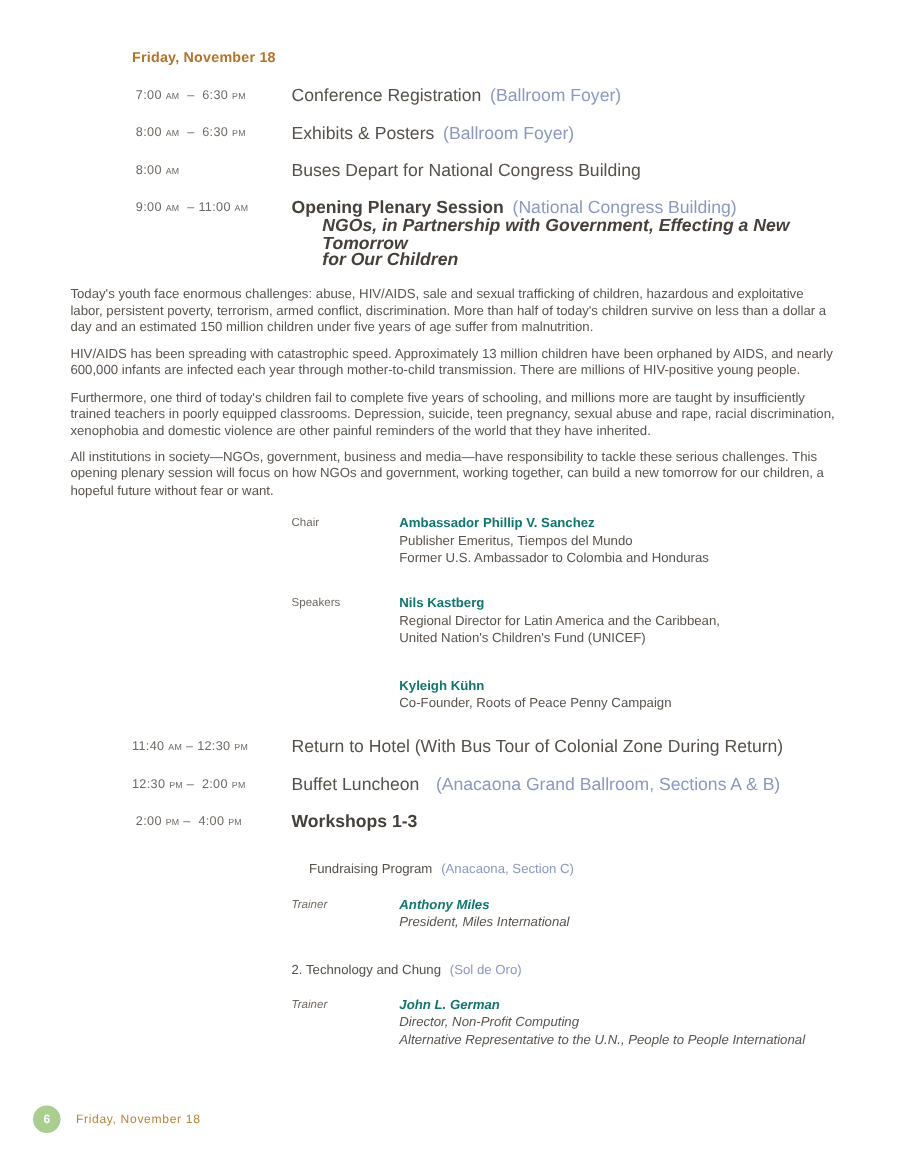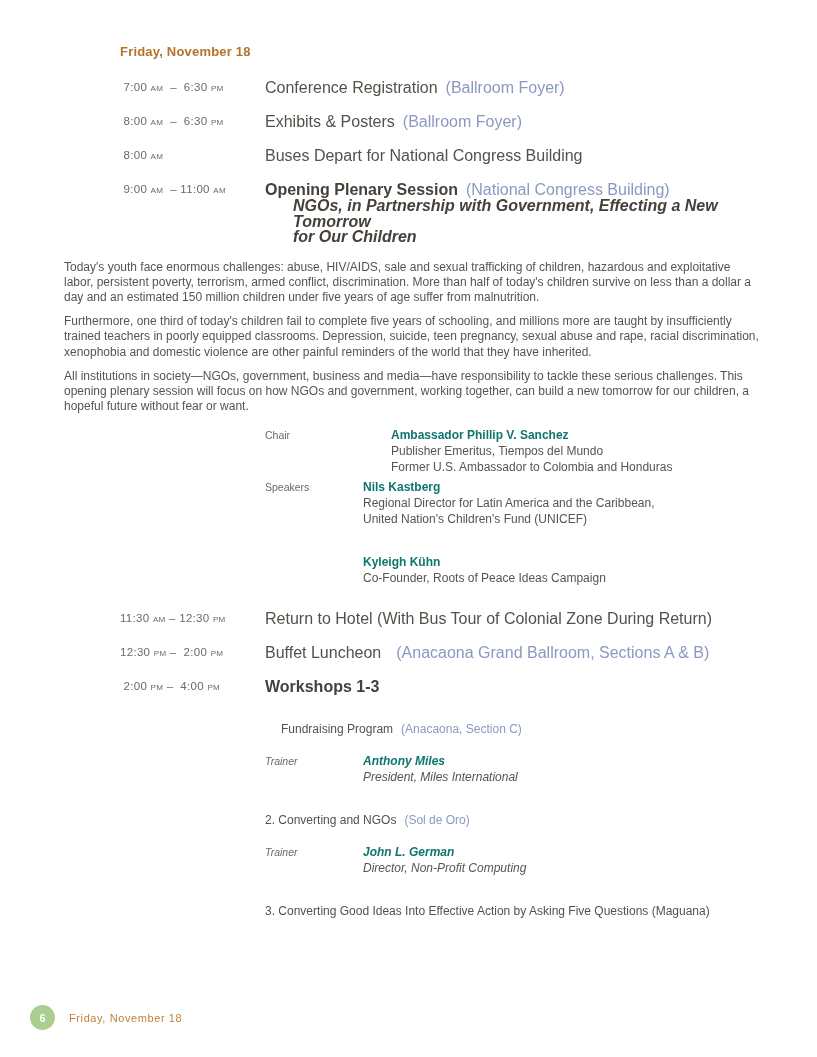--- a/index.html
+++ b/index.html
@@ -34,21 +34,21 @@
   .paras { margin-top: 15px; }
   .paras p { font-size: 12px; line-height: 15.2px; color: #5a534d; margin-bottom: 9px; max-width: 695px; }
   
   .people { margin-left: 201px; margin-top: 13px; }
   .person-row { display: flex; }
   .plabel { flex: 0 0 98px; font-size: 10.5px; color: #6f6862; padding-top: 2px; }
   .pbody { font-size: 12px; line-height: 16px; color: #5a534d; }
   .pname { font-weight: bold; color: #0f766e; }
   .speaker-block { margin-bottom: 27px; }
   .speaker-block:last-child { margin-bottom: 0; }
-  .chair-row { margin-bottom: 4px; gap: 28px; }
+  .chair-row { margin-bottom: 25px; }
   
   .ws-area { margin-left: 201px; }
   .ws-item { margin-top: 27px; }
   .ws-title { font-size: 12px; line-height: 16px; color: #55504a; max-width: 510px; }
   .ws-line2 { padding-left: 16px; }
   .ws-trainer { display: flex; margin-top: 16px; font-style: italic; }
   
   .footer { position: absolute; left: 30px; bottom: 27px; display: flex; align-items: center; }
   .page-num {
     width: 25px; height: 25px; border-radius: 50%; background: #a9ce90;
@@ -94,20 +94,21 @@
         </div>
         <div class="subtitle">
           <div>NGOs, in Partnership with Government, Effecting a New Tomorrow</div>
           <div>for Our Children</div>
         </div>
       </div>
     </div>
 
     <div class="paras">
       <p>Today's youth face enormous challenges: abuse, HIV/AIDS, sale and sexual trafficking of children, hazardous and exploitative labor, persistent poverty, terrorism, armed conflict, discrimination. More than half of today's children survive on less than a dollar a day and an estimated 150 million children under five years of age suffer from malnutrition.</p>
+      <p>HIV/AIDS has been spreading with catastrophic speed. Approximately 13 million children have been orphaned by AIDS, and nearly 600,000 infants are infected each year through mother-to-child transmission. There are millions of HIV-positive young people.</p>
       <p>Furthermore, one third of today's children fail to complete five years of schooling, and millions more are taught by insufficiently trained teachers in poorly equipped classrooms. Depression, suicide, teen pregnancy, sexual abuse and rape, racial discrimination, xenophobia and domestic violence are other painful reminders of the world that they have inherited.</p>
       <p>All institutions in society—NGOs, government, business and media—have responsibility to tackle these serious challenges. This opening plenary session will focus on how NGOs and government, working together, can build a new tomorrow for our children, a hopeful future without fear or want.</p>
     </div>
 
     <div class="people">
       <div class="person-row chair-row">
         <div class="plabel">Chair</div>
         <div class="pbody">
           <div class="pname">Ambassador Phillip V. Sanchez</div>
           <div>Publisher Emeritus, Tiempos del Mundo</div>
@@ -117,28 +118,28 @@
       <div class="person-row">
         <div class="plabel">Speakers</div>
         <div class="pbody">
           <div class="speaker-block">
             <div class="pname">Nils Kastberg</div>
             <div>Regional Director for Latin America and the Caribbean,</div>
             <div>United Nation's Children's Fund (UNICEF)</div>
           </div>
           <div class="speaker-block">
             <div class="pname">Kyleigh Kühn</div>
-            <div>Co-Founder, Roots of Peace Ideas Campaign</div>
+            <div>Co-Founder, Roots of Peace Penny Campaign</div>
           </div>
         </div>
       </div>
     </div>
 
     <div class="srow mt-big">
-      <div class="time">11:30 am – 12:30 pm</div>
+      <div class="time">11:40 am – 12:30 pm</div>
       <div class="main">
         <span>Return to Hotel (With Bus Tour of Colonial Zone During Return)</span>
       </div>
     </div>
 
     <div class="srow mt-row">
       <div class="time">12:30 pm –  2:00 pm</div>
       <div class="main">
         <span>Buffet Luncheon</span><span class="loc-wide">(Anacaona Grand Ballroom, Sections A &amp; B)</span>
       </div>
@@ -165,41 +166,33 @@
             <div class="pname">Anthony Miles</div>
             <div>President, Miles International</div>
           </div>
         </div>
       </div>
 
       <div class="ws-item">
         <div class="ws-title">
           <div>
             <span>2.</span>
-            <span>Converting and NGOs</span><span class="loc">(Sol de Oro)</span>
+            <span>Technology and Chung</span><span class="loc">(Sol de Oro)</span>
           </div>
         </div>
         <div class="ws-trainer">
           <div class="plabel">Trainer</div>
           <div class="pbody">
             <div class="pname">John L. German</div>
             <div>Director, Non-Profit Computing</div>
+            <div>Alternative Representative to the U.N., People to People International</div>
           </div>
         </div>
       </div>
 
-      <div class="ws-item">
-        <div class="ws-title">
-          <div>
-            <span>3.</span>
-            <span>Converting Good Ideas Into Effective Action by Asking Five Questions (Maguana)</span>
-          </div>
-        </div>
-
-      </div>
 
     </div>
   </div>
 
   <div class="footer">
     <div class="page-num">6</div>
     <div class="footer-label">Friday, November 18</div>
   </div>
 </div>
 

